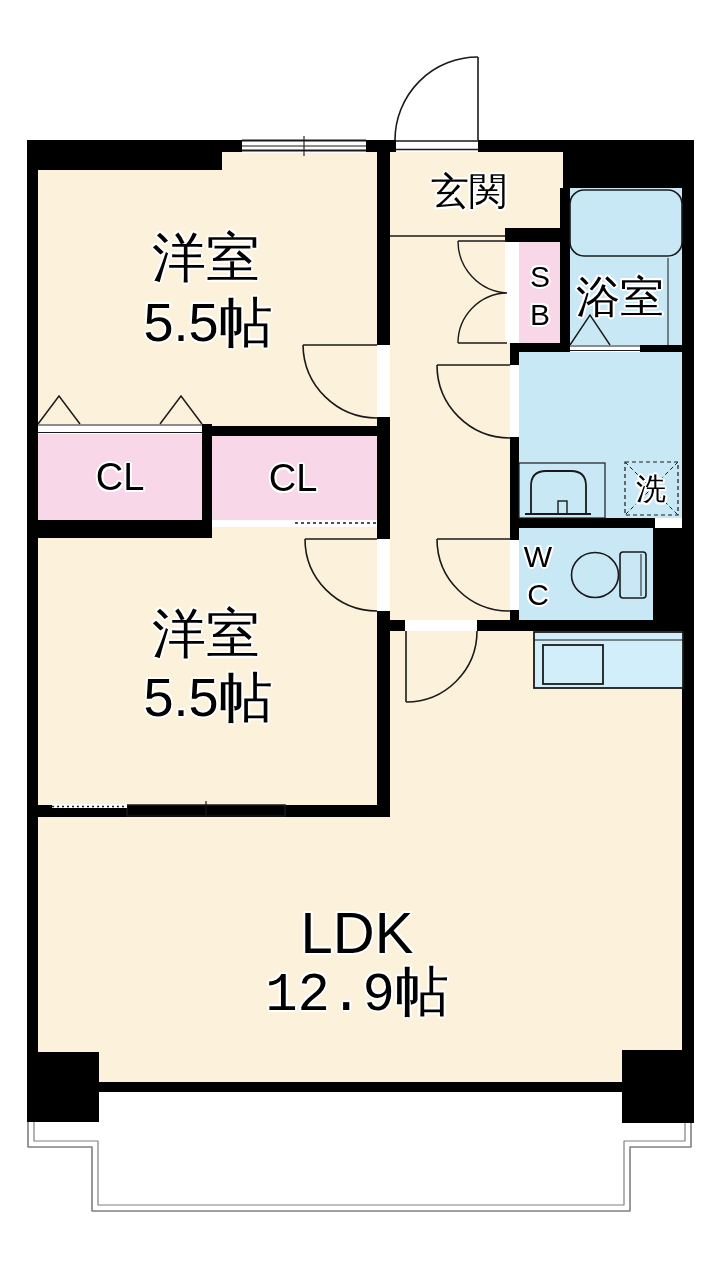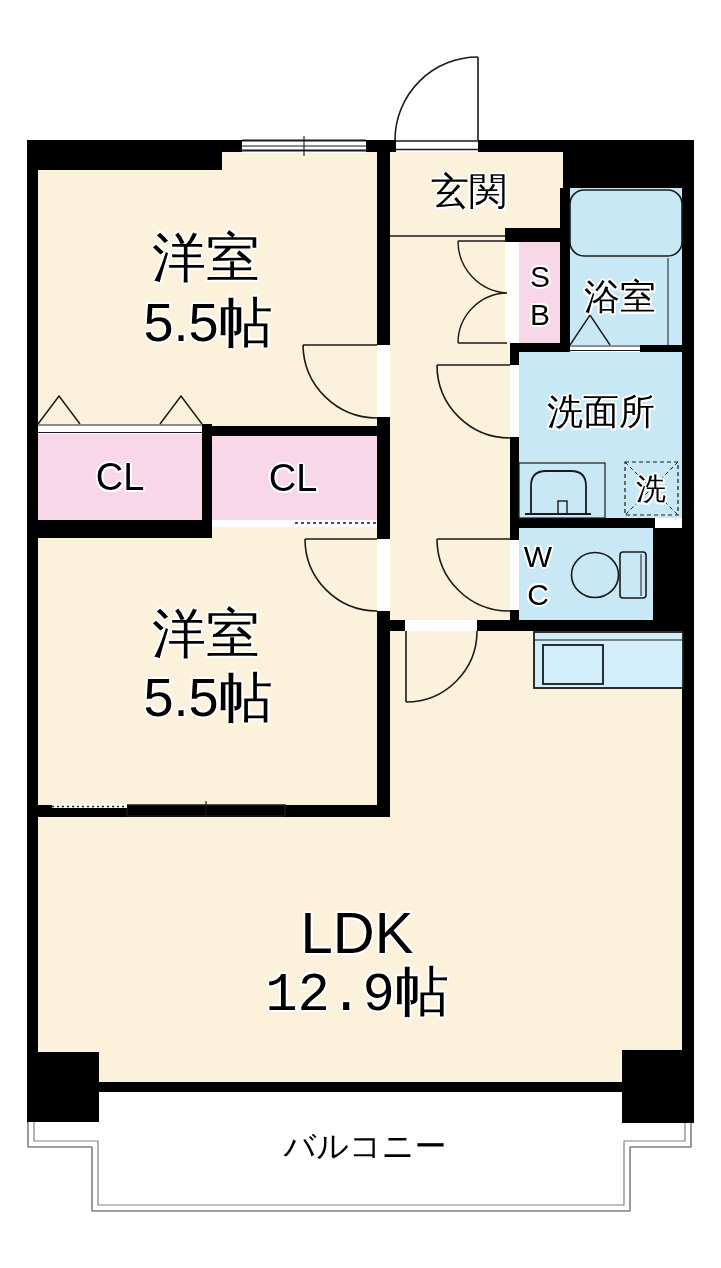--- a/index.html
+++ b/index.html
@@ -20,21 +20,21 @@
   .rail{stroke:var(--railing,#808080);fill:none;}
   .lbl{
     position:absolute;z-index:5;color:#000;white-space:nowrap;
     transform:translate(-50%,-50%);text-align:center;line-height:1.05;
     text-shadow:-2px 0 0 #fff,2px 0 0 #fff,0 -2px 0 #fff,0 2px 0 #fff,
       -1.5px -1.5px 0 #fff,1.5px 1.5px 0 #fff,-1.5px 1.5px 0 #fff,1.5px -1.5px 0 #fff;
   }
   .f54{font-size:54px;}
   .f58{font-size:58px;}
   .f38{font-size:38px;text-align:center;}
-  .f36{font-size:36px;}
+  .f36{font-size:44px;}
   .f32{font-size:32px;}
   .f30{font-size:30px;line-height:1.25;}
 </style>
 </head>
 <body>
 
 <div id="canvas">
 
   <div class="fill room" style="left:38px;top:152px;width:339px;height:274px;"></div>
   <div class="fill room" style="left:38px;top:527px;width:339px;height:290px;"></div>
@@ -190,23 +190,21 @@
   <div class="lbl f54" style="left:206px;top:633px;">洋室</div>
   <div class="lbl f54" style="left:208px;top:697px;">5.5帖</div>
   <div class="lbl f58" style="left:357px;top:933px;text-align:center;">LDK</div>
   <div class="lbl f54" style="left:357px;top:996px;font-family:Liberation Mono, monospace;">12.9帖</div>
   <div class="lbl f38" style="left:469px;top:192px;">玄関</div>
   <div class="lbl f30" style="left:540px;top:295px;">
     <span style="display:block;">S</span>
     <span style="display:block;">B</span>
   </div>
   <div class="lbl f36" style="left:620px;top:297px;">浴室</div>
-  <div class="lbl f36" style="left:601px;top:412px;">洗面所</div>
   <div class="lbl f30" style="left:651px;top:489px;">洗</div>
   <div class="lbl f30" style="left:538px;top:575px;">
     <span style="display:block;">W</span>
     <span style="display:block;">C</span>
   </div>
   <div class="lbl f38" style="left:120px;top:478px;">CL</div>
   <div class="lbl f38" style="left:293px;top:479px;">CL</div>
-  <div class="lbl f32" style="left:365px;top:1147px;">バルコニー</div>
 
 </div>
 
 </body></html>

